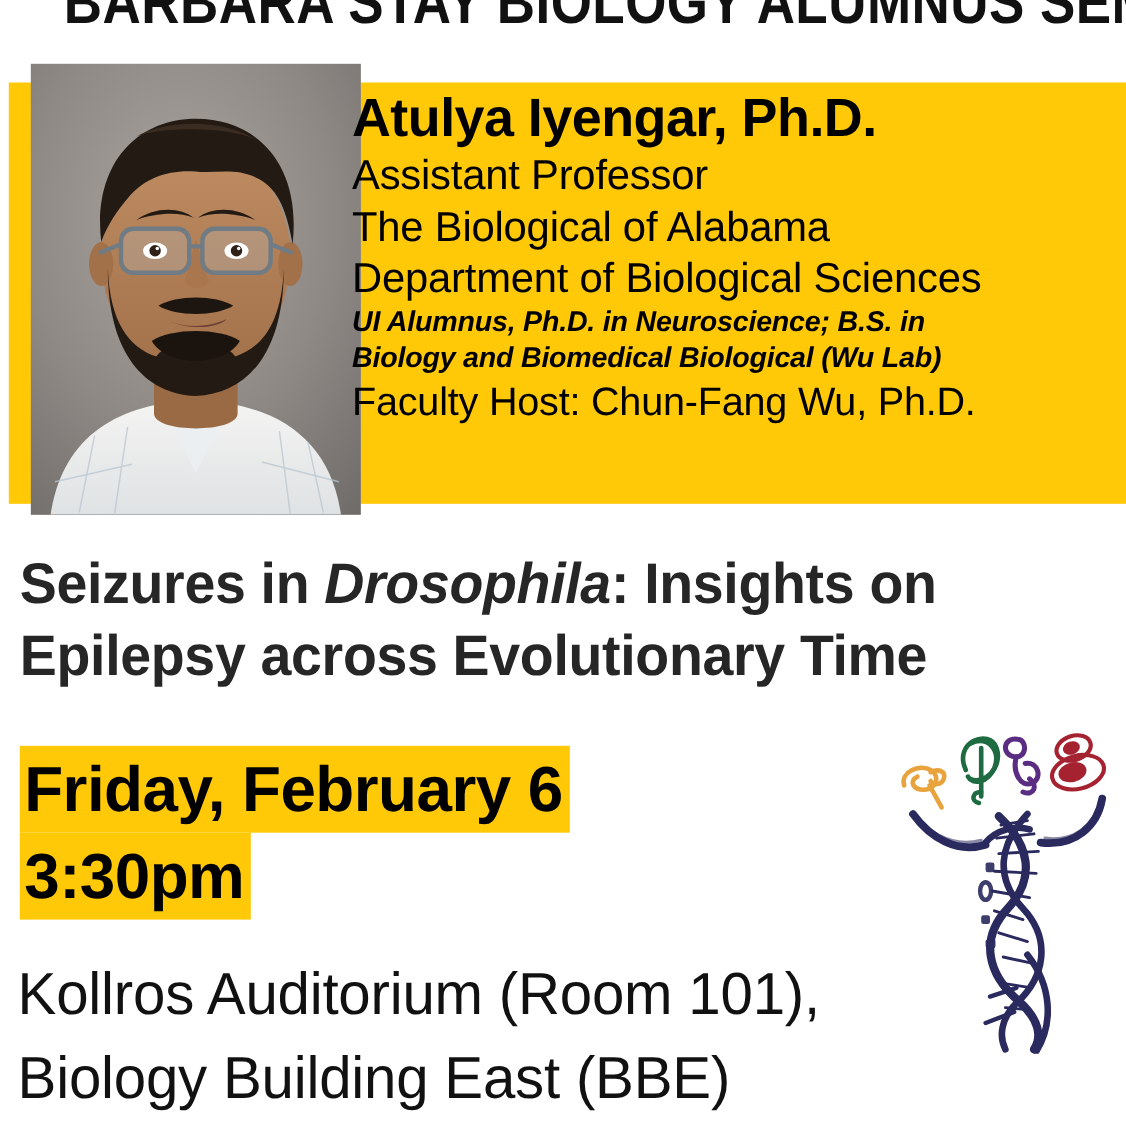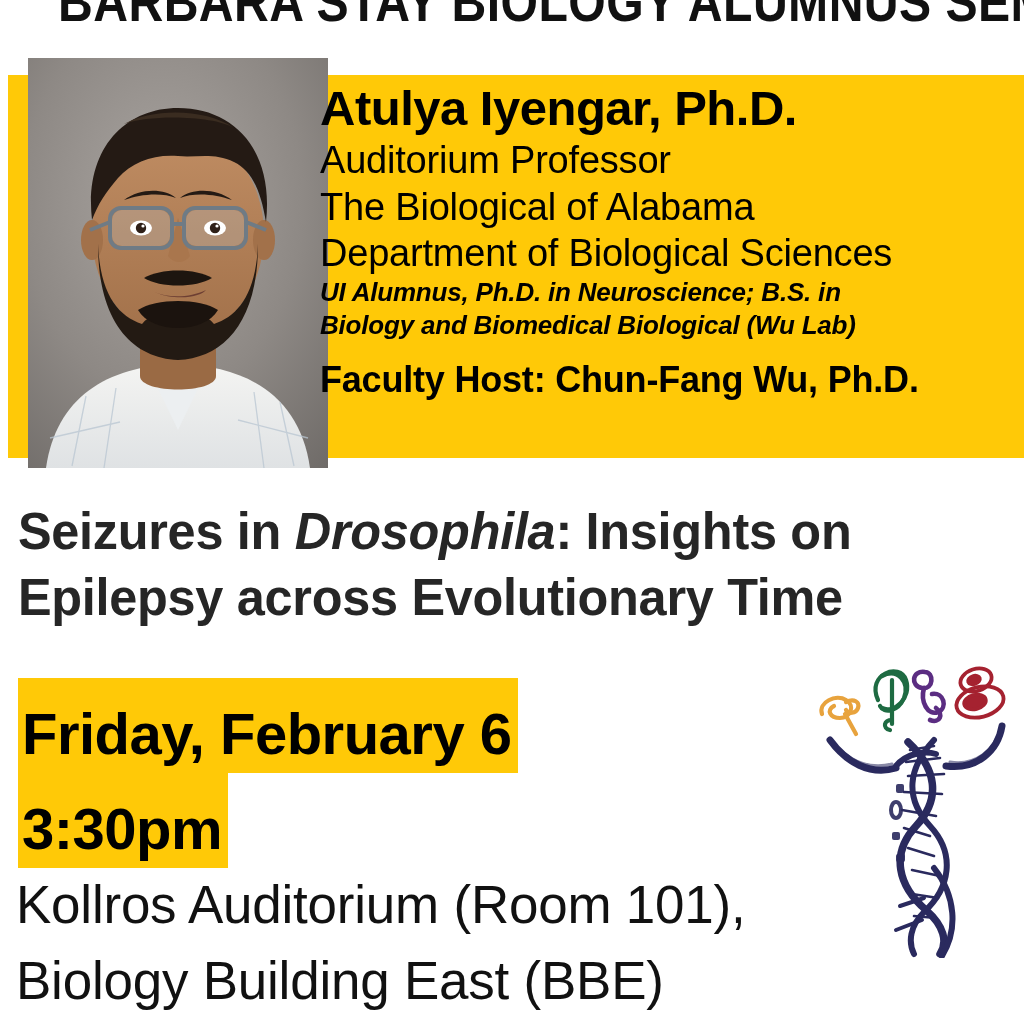--- a/index.html
+++ b/index.html
@@ -76,25 +76,25 @@
   .sp-italic{
     font-size:26px;
     font-style:italic;
     font-weight:700;
     line-height:33px;
     letter-spacing:-0.2px;
     white-space:nowrap;
   }
   .sp-host{
     font-size:36px;
-    font-weight:700;
+    font-weight:400;
     line-height:45px;
     letter-spacing:-0.2px;
     white-space:nowrap;
-    margin-top:15px;
+    margin-top:0;
   }
 
   
   .talk-title{
     position:absolute;
     left:18px; top:498px;
     width:980px;
     font-family:"Liberation Sans Narrow","Liberation Sans", sans-serif;
     font-size:52px;
     font-weight:700;
@@ -115,21 +115,21 @@
   .dt-row{
     display:block;
     width:max-content;
     background:#FFC907;
     font-family:"Liberation Sans Narrow","Liberation Sans", sans-serif;
     font-size:58px;
     font-weight:700;
     line-height:79px;
     letter-spacing:-0.5px;
     color:#000000;
-    padding:16px 6px 0 4px;
+    padding:0 6px 0 4px;
     white-space:nowrap;
   }
 
   
   .location{
     position:absolute;
     left:16px; top:866px;
     width:900px;
     font-family:"Liberation Sans Narrow","Liberation Sans", sans-serif;
     font-size:54px;
@@ -231,21 +231,21 @@
       <circle cx="113" cy="170" r="5.2" fill="#2f2018"></circle>
       <circle cx="187" cy="170" r="5.2" fill="#2f2018"></circle>
       <circle cx="115" cy="168" r="1.6" fill="#ffffff"></circle>
       <circle cx="189" cy="168" r="1.6" fill="#ffffff"></circle>
     </g>
   </svg>
 </div>
 
 <div class="speaker-text">
   <div class="sp-name">Atulya Iyengar, Ph.D.</div>
-  <div class="sp-line">Auditorium Professor</div>
+  <div class="sp-line">Assistant Professor</div>
   <div class="sp-line tight">The Biological of Alabama</div>
   <div class="sp-line tight">Department of Biological Sciences</div>
   <div class="sp-italic">UI Alumnus, Ph.D. in Neuroscience; B.S. in</div>
   <div class="sp-italic">Biology and Biomedical Biological (Wu Lab)</div>
   <div class="sp-host">Faculty Host: Chun-Fang Wu, Ph.D.</div>
 </div>
 
 <div class="talk-title">
   <div><span>Seizures in </span><em>Drosophila</em><span>: Insights on</span></div>
   <div>Epilepsy across Evolutionary Time</div>

